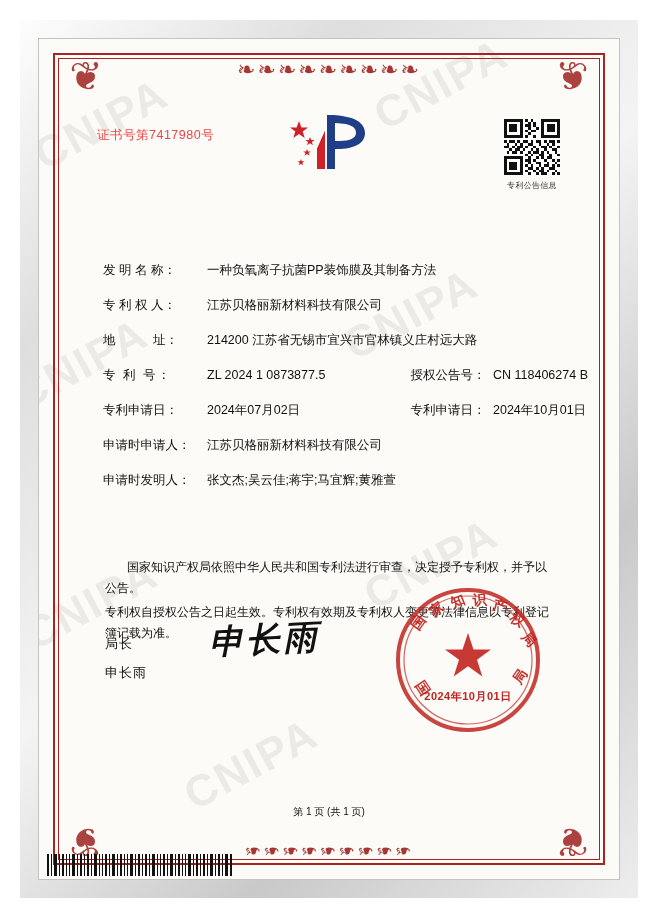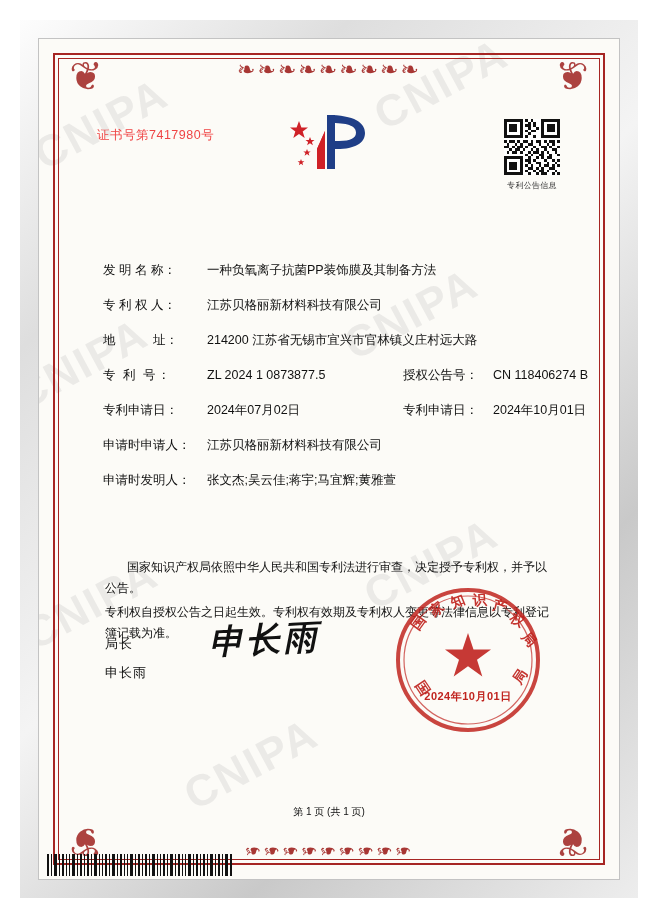--- a/index.html
+++ b/index.html
@@ -203,20 +203,21 @@
     display: inline-block;
   }
   .lbl.sp2 { letter-spacing: 2px; }
   .row .col2 {
     position: absolute;
     left: 300px;
     top: 0;
   }
   .row .col2 .lbl {
     width: 90px;
+    text-align: center;
   }
 
   
   .legal {
     position: absolute;
     top: 462px;
     left: 16px;
     right: 16px;
     font-size: 12px;
     line-height: 21px;

